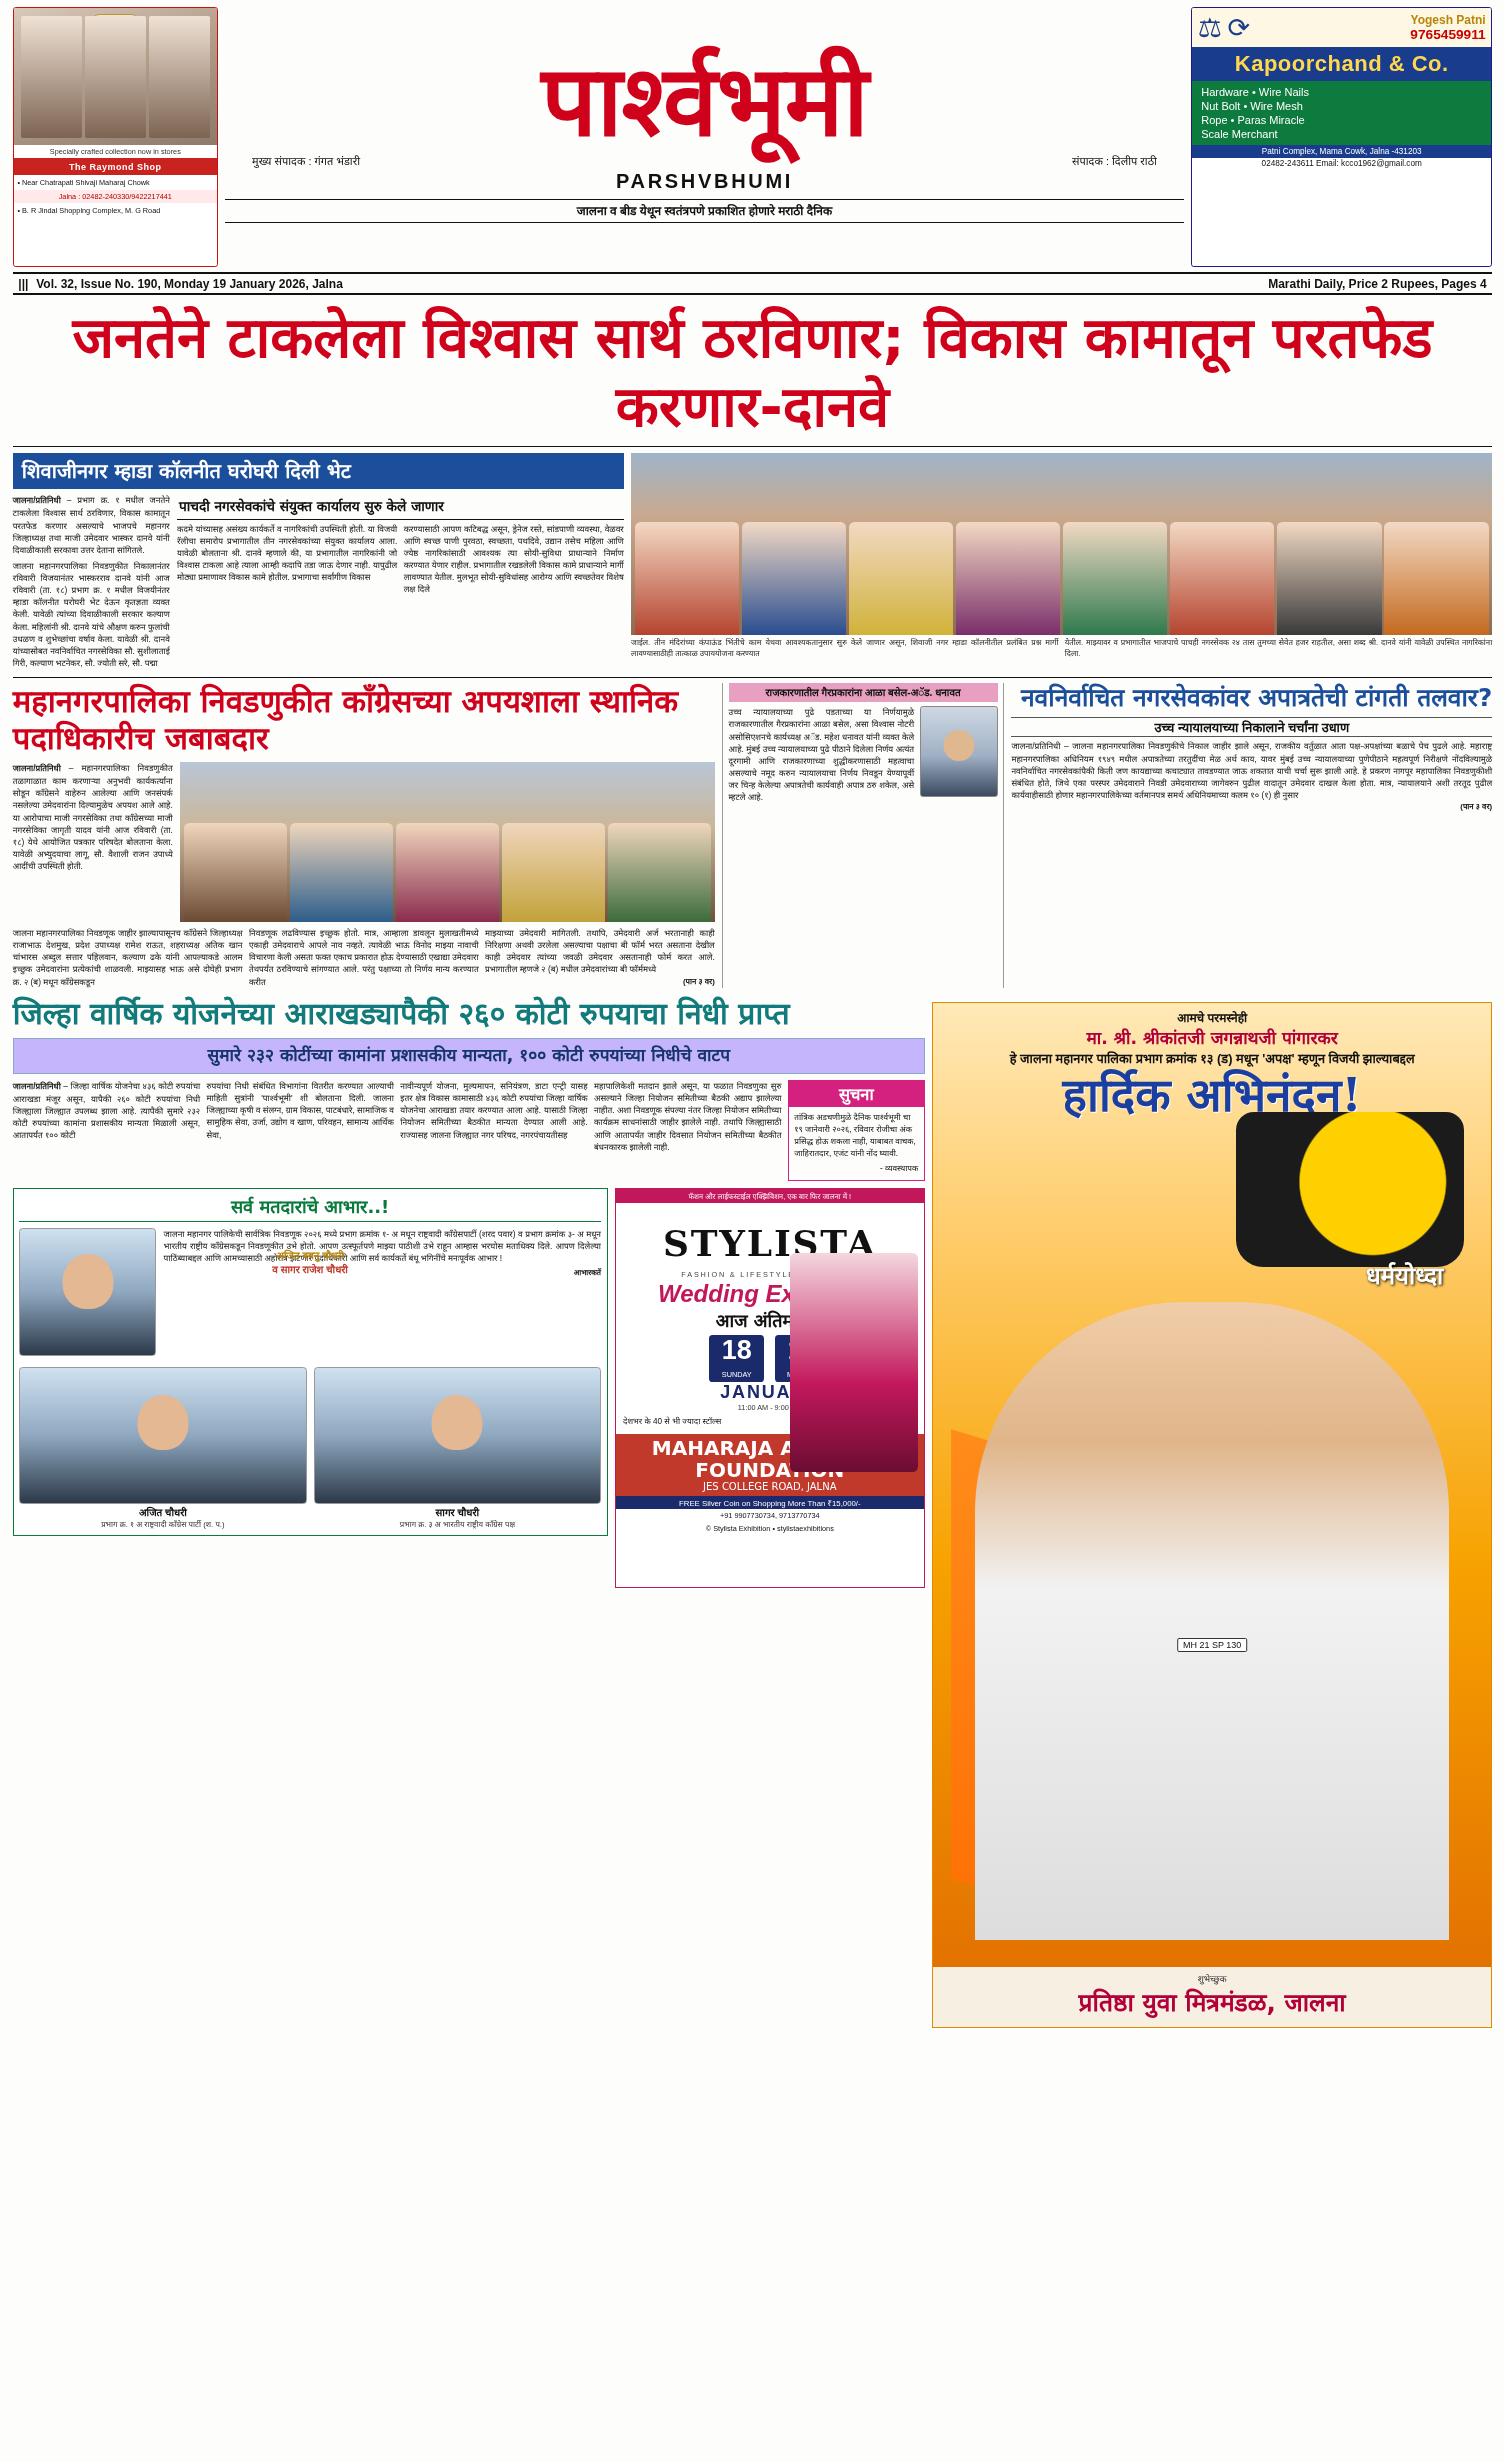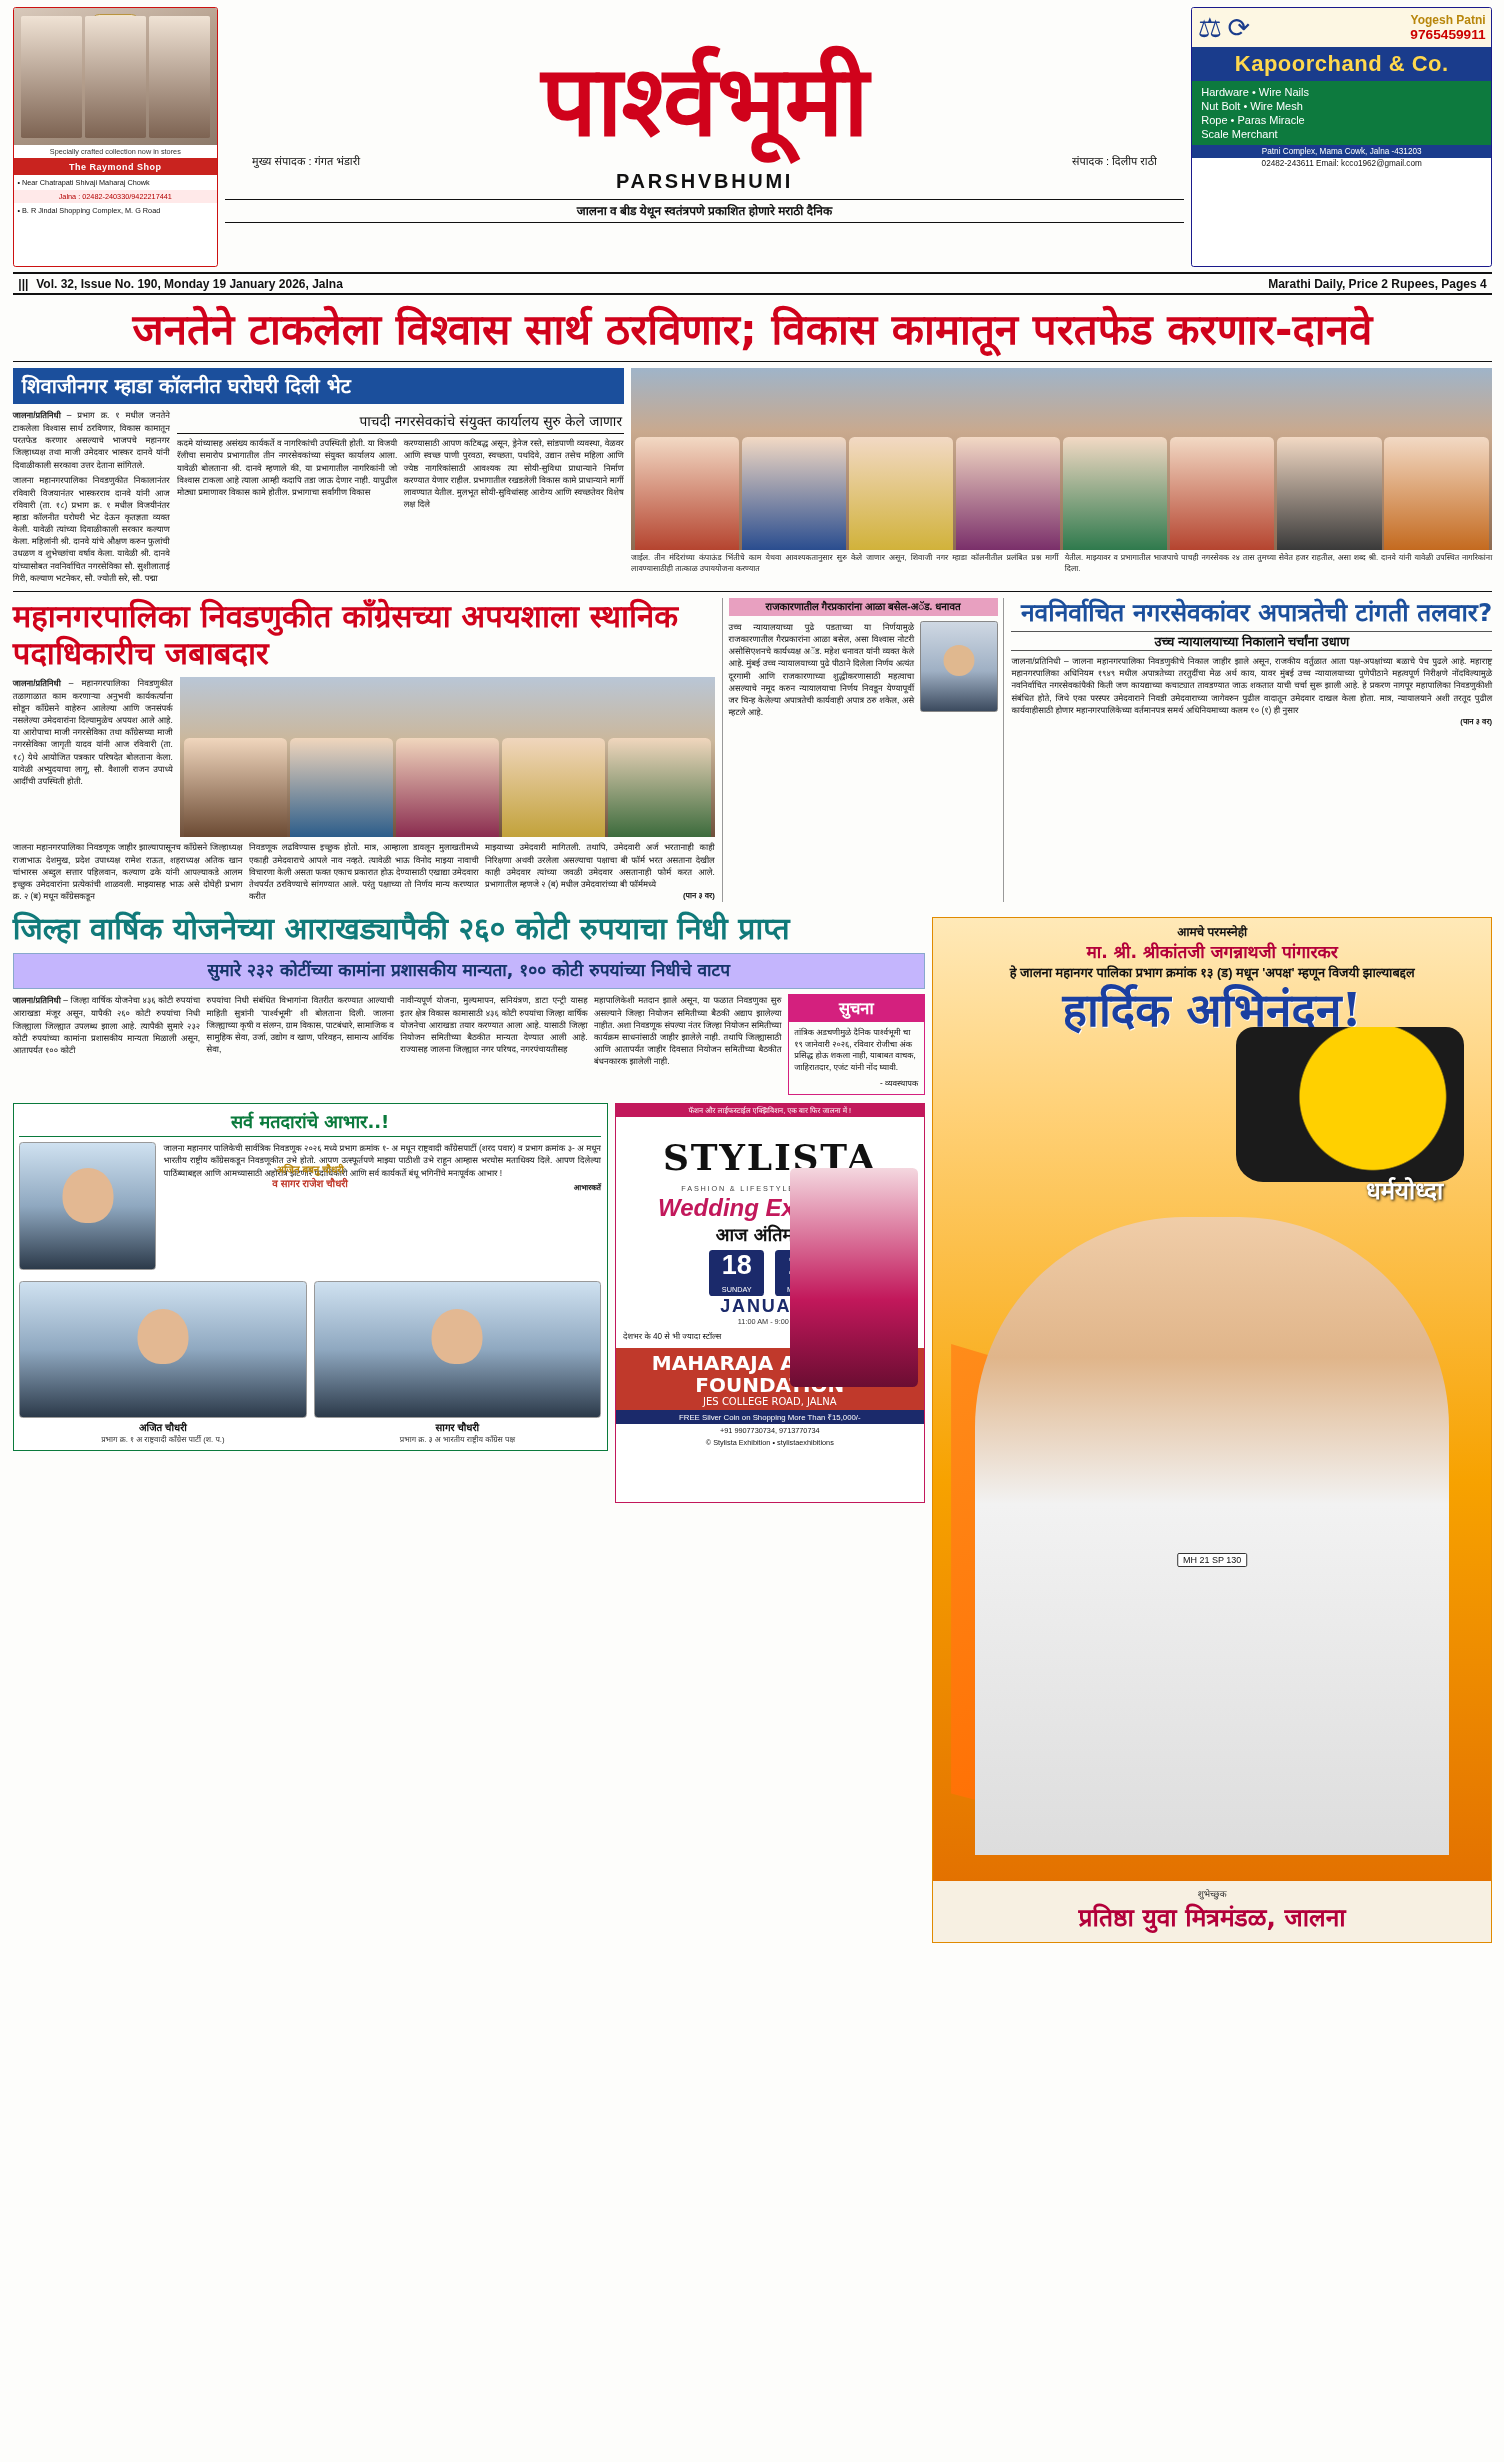--- a/index.html
+++ b/index.html
@@ -72,21 +72,21 @@
     display:flex; justify-content:space-between; align-items:center;
     border-top:2.7px solid #111; border-bottom:2.7px solid #111;
     margin-top:4.6px; padding:2.7px 5.5px; font-size:12px; font-weight:bold;
   }
   .dateline .bars { display:inline-block; width:14.6px; }
 
   
   .banner {
     text-align:center; color:#d0021b; font-weight:bold;
     font-family:"DejaVu Sans", sans-serif;
-    font-size:42px; line-height:1.22; padding:9px 0 5.5px;
+    font-size:56px; line-height:1.22; padding:9px 0 5.5px;
     border-bottom:1.8px solid #111;
   }
 
   
   .rule { border-bottom:0.9px solid #111; }
   .subhead-bar {
     background:#1b4f9c; color:#fff; font-weight:bold; font-size:20px;
     padding:4.6px 9px; font-family:"DejaVu Sans", sans-serif;
   }
   .credit { font-size:8.2px; color:#222; font-weight:bold; }
@@ -96,21 +96,21 @@
   .photo.crowd { background:linear-gradient(180deg,#9fb4c9 0%,#c9a98e 35%,#8d6b52 100%); }
   .photo.presser { background:linear-gradient(180deg,#b9c6d6 0%,#cbb79b 40%,#6f4f3a 100%); }
   .photo .p-people { position:absolute; bottom:0; left:0; right:0; height:62%; display:flex; gap:2.7px; padding:0 3.6px; }
   .photo .p-people span { flex:1; border-radius:5.5px 5.5px 0 0; }
 
   
   .sec1 { display:flex; gap:7.3px; margin-top:5.5px; }
   .sec1 .left { width:611px; }
   .sec1 .right { flex:1; }
   .sec1 .sub2 {
-    font-weight:normal; font-size:13.7px; text-align:right; padding:3.6px 1.8px;
+    font-weight:bold; font-size:13.7px; text-align:left; padding:3.6px 1.8px;
     font-family:"DejaVu Sans", sans-serif;
   }
   .cols3 { display:flex; gap:6.4px; }
   .cols3 > div { flex:1; }
   .cols2 { display:flex; gap:6.4px; }
   .cols2 > div { flex:1; }
 
   
   .sec2 { display:flex; gap:7.3px; margin-top:7.3px; border-top:1.8px solid #111; padding-top:5.5px; }
   .sec2 .c1 { width:702px; }

